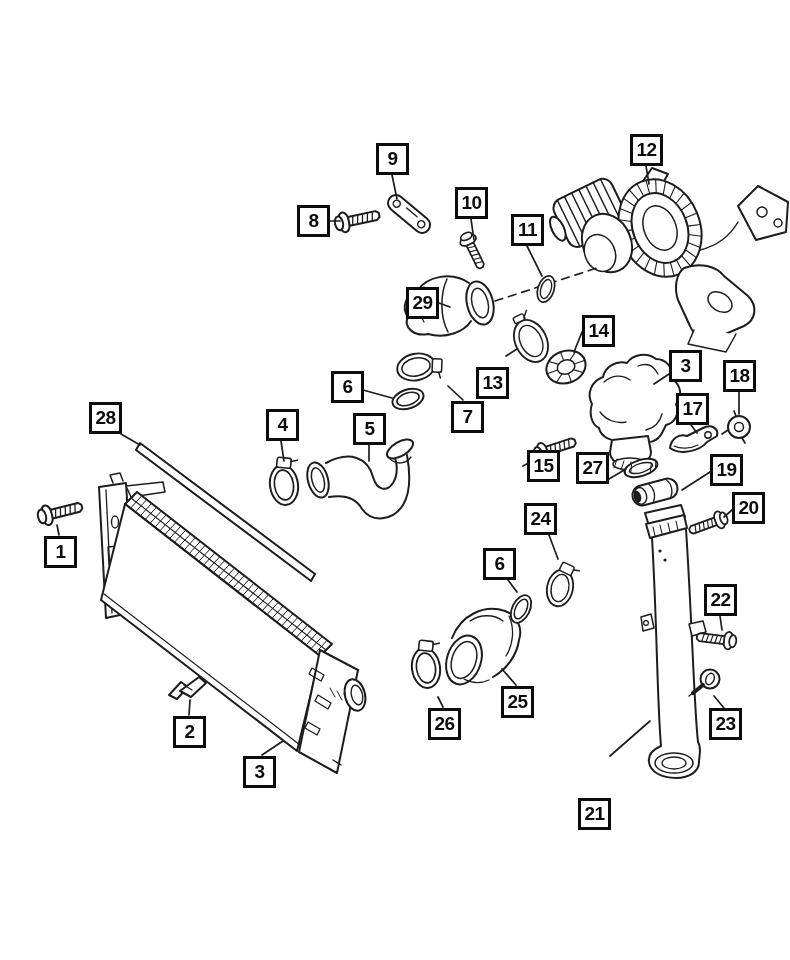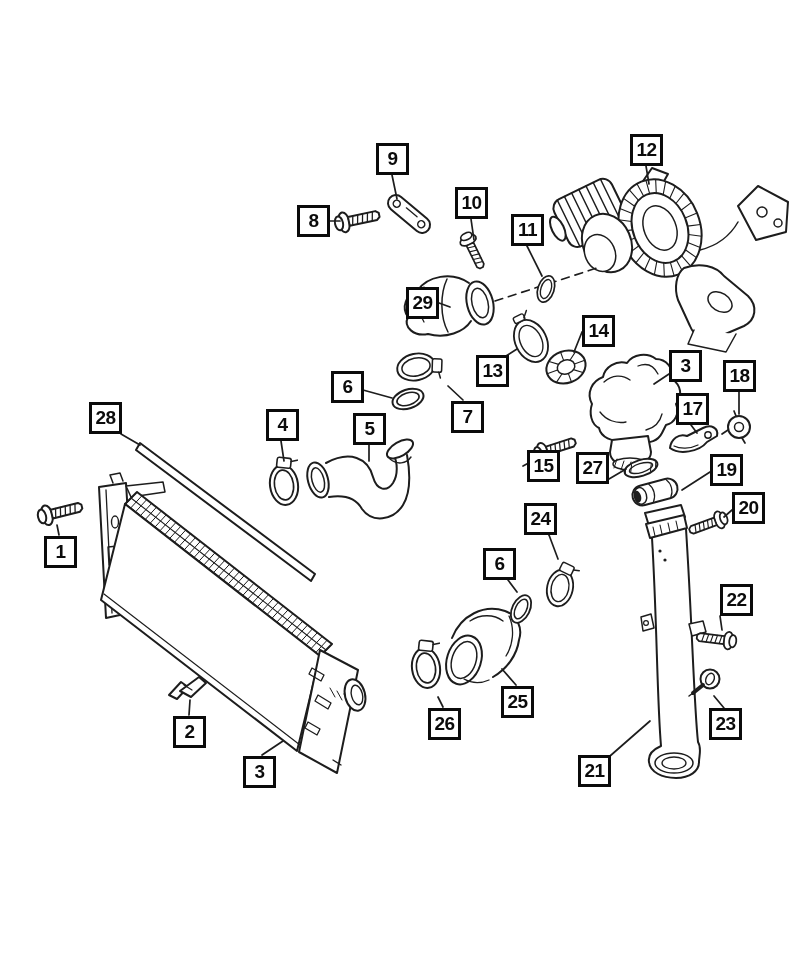--- a/index.html
+++ b/index.html
@@ -383,21 +383,21 @@
       </div>
       <div class="callout-box" style="left: 455px; top: 187px;">
         <span>10</span>
       </div>
       <div class="callout-box" style="left: 511px; top: 214px;">
         <span>11</span>
       </div>
       <div class="callout-box" style="left: 630px; top: 134px;">
         <span>12</span>
       </div>
-      <div class="callout-box" style="left: 476px; top: 355px; justify-content: center;">
+      <div class="callout-box" style="left: 476px; top: 367px; justify-content: center;">
         <span>13</span>
       </div>
       <div class="callout-box" style="left: 582px; top: 315px;">
         <span>14</span>
       </div>
       <div class="callout-box" style="left: 491px; top: 450px; margin-left: 36px;">
         <span>15</span>
       </div>
       <div class="callout-box" style="left: 669px; top: 350px;">
         <span>3</span>
@@ -407,24 +407,24 @@
       </div>
       <div class="callout-box" style="left: 723px; top: 360px;">
         <span>18</span>
       </div>
       <div class="callout-box" style="left: 710px; top: 454px;">
         <span>19</span>
       </div>
       <div class="callout-box" style="left: 732px; top: 492px;">
         <span>20</span>
       </div>
-      <div class="callout-box" style="left: 578px; top: 755px; justify-content: center;">
+      <div class="callout-box" style="left: 578px; top: 798px; justify-content: center;">
         <span>21</span>
       </div>
-      <div class="callout-box" style="left: 720px; top: 584px;">
+      <div class="callout-box" style="left: 704px; top: 584px;">
         <span>22</span>
       </div>
       <div class="callout-box" style="left: 709px; top: 708px;">
         <span>23</span>
       </div>
       <div class="callout-box" style="left: 524px; top: 503px;">
         <span>24</span>
       </div>
       <div class="callout-box" style="left: 483px; top: 548px;">
         <span>6</span>

